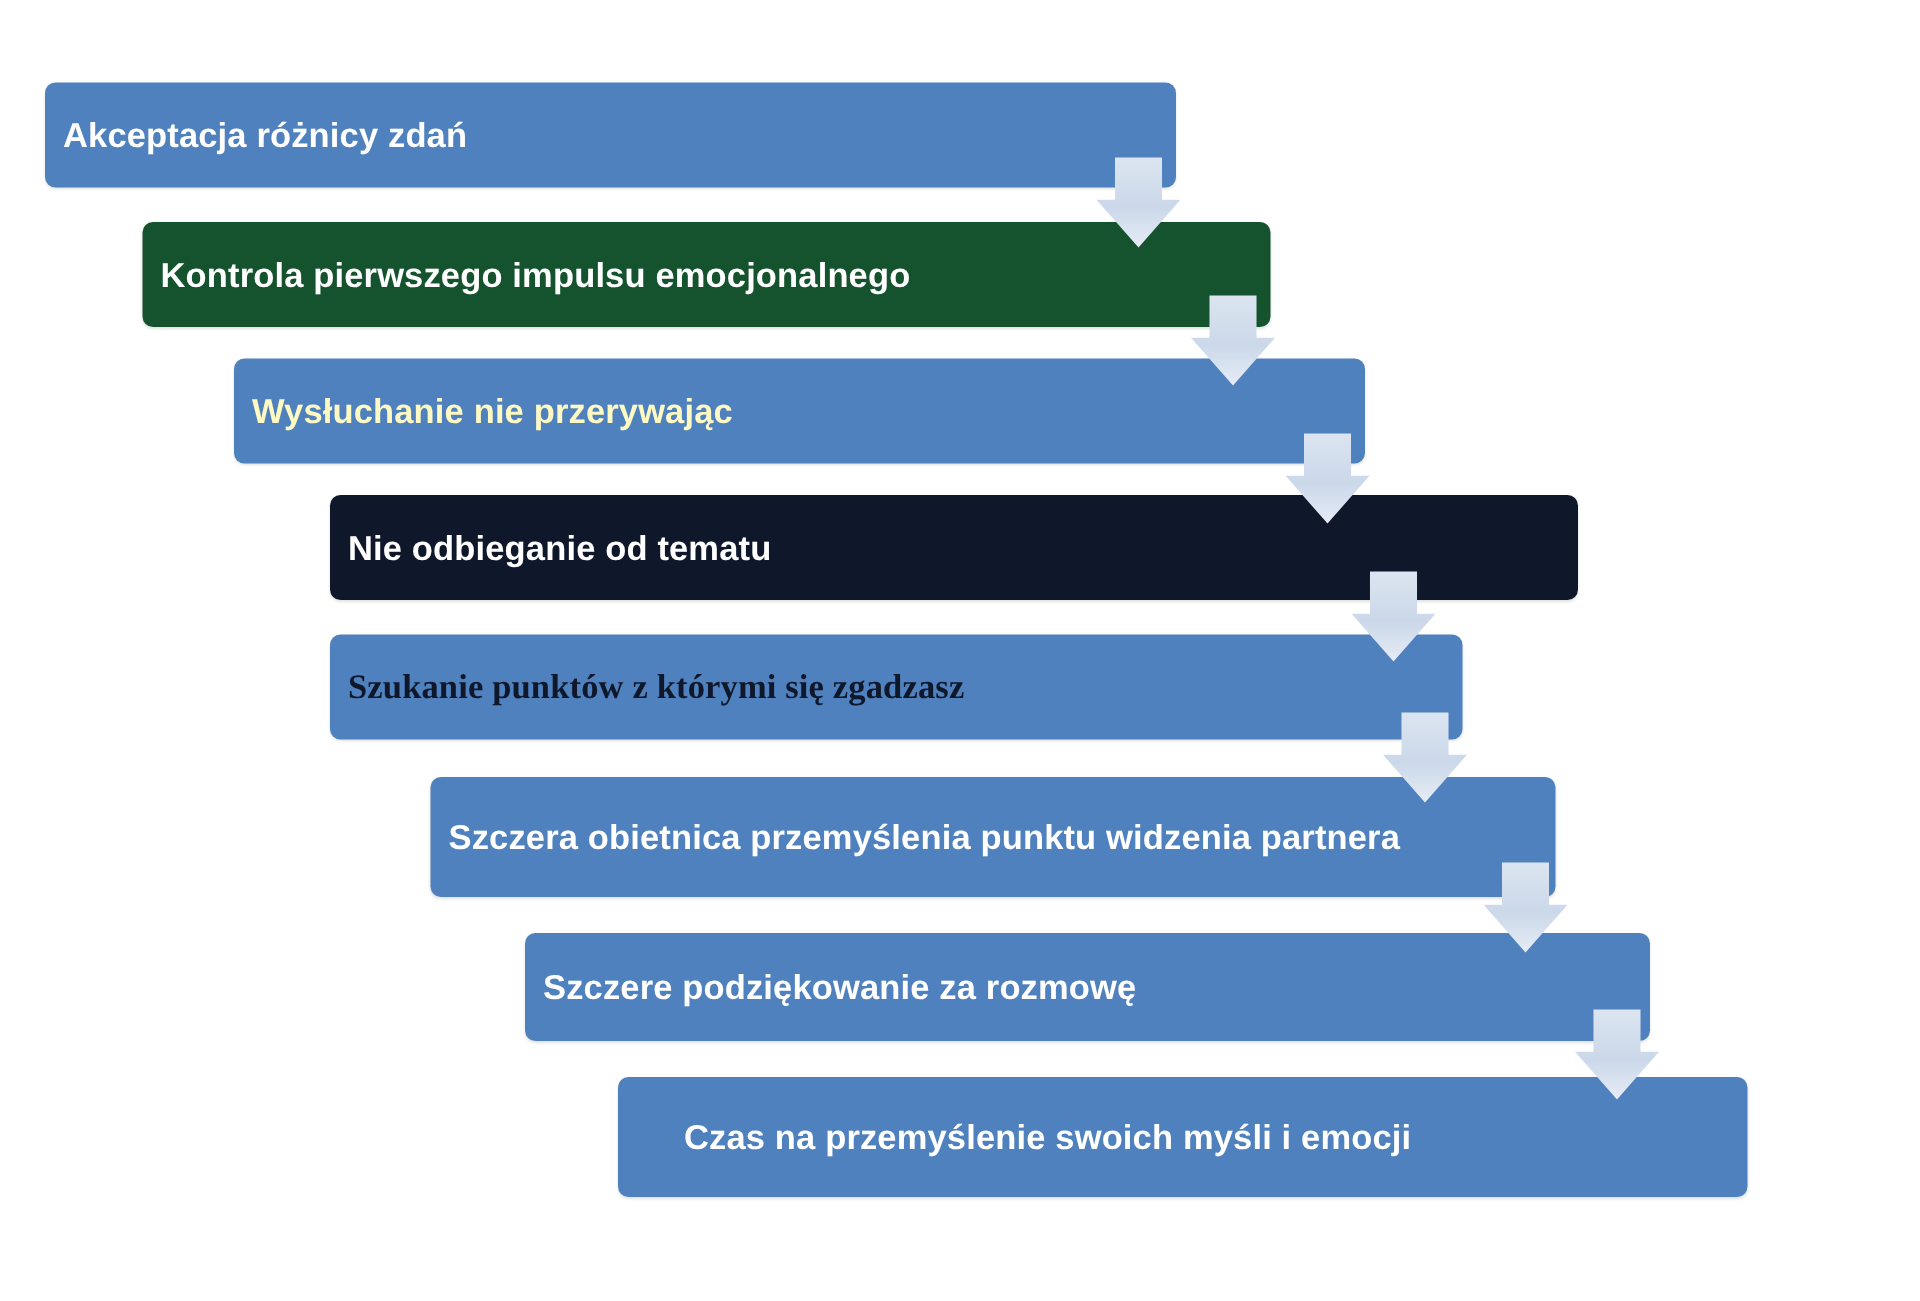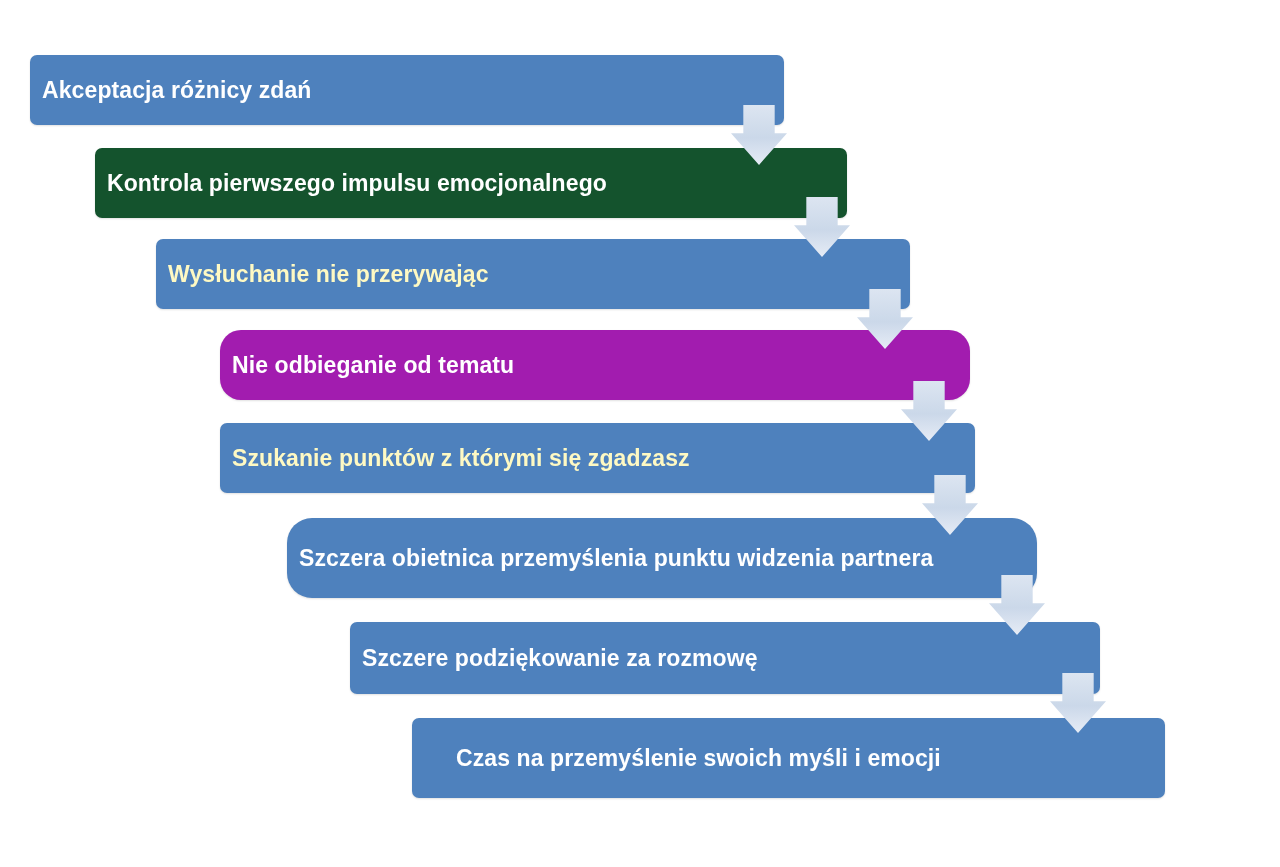--- a/index.html
+++ b/index.html
@@ -55,27 +55,27 @@
 
   <div class="step-box" style="left: 30px; top: 55px; width: 754px; height: 70px; background: rgb(78, 129, 189);">
     <span class="step-label" style="color: rgb(255, 255, 255);">Akceptacja różnicy zdań</span>
   </div>
   <div class="step-box" style="left: 95px; top: 148px; width: 752px; height: 70px; background: #14532d;">
     <span class="step-label" style="color: rgb(255, 255, 255);">Kontrola pierwszego impulsu emocjonalnego</span>
   </div>
   <div class="step-box" style="left: 156px; top: 239px; width: 754px; height: 70px; background: rgb(78, 129, 189);">
     <span class="step-label" style="color: #fef9c3;">Wysłuchanie nie przerywając</span>
   </div>
-  <div class="step-box" style="left: 220px; top: 330px; width: 750px; height: 70px; background: #a21caf; border-radius: 21px;">
+  <div class="step-box" style="left: 220px; top: 330px; width: 832px; height: 70px; background: #0f172a;">
     <span class="step-label" style="color: rgb(255, 255, 255);">Nie odbieganie od tematu</span>
   </div>
   <div class="step-box" style="left: 220px; top: 423px; width: 755px; height: 70px; background: rgb(78, 129, 189);">
-    <span class="step-label" style="color: #fef9c3;">Szukanie punktów z którymi się zgadzasz</span>
+    <span class="step-label" style="color: #0f172a; font-family: Liberation Serif, serif;">Szukanie punktów z którymi się zgadzasz</span>
   </div>
-  <div class="step-box" style="left: 287px; top: 518px; width: 750px; height: 80px; background: rgb(78, 129, 189); border-radius: 25px;">
+  <div class="step-box" style="left: 287px; top: 518px; width: 750px; height: 80px; background: rgb(78, 129, 189);">
     <span class="step-label" style="color: rgb(255, 255, 255);">Szczera obietnica przemyślenia punktu widzenia partnera</span>
   </div>
   <div class="step-box" style="left: 350px; top: 622px; width: 750px; height: 72px; background: rgb(78, 129, 189);">
     <span class="step-label" style="color: rgb(255, 255, 255);">Szczere podziękowanie za rozmowę</span>
   </div>
   <div class="step-box" style="left: 412px; top: 718px; width: 753px; height: 80px; background: rgb(78, 129, 189);">
     <span class="step-label" style="color: rgb(255, 255, 255); margin-left: 32px;">Czas na przemyślenie swoich myśli i emocji</span>
   </div>
 
   <div class="arrow" style="left: 731px; top: 105px; width: 56px; height: 60px;">

